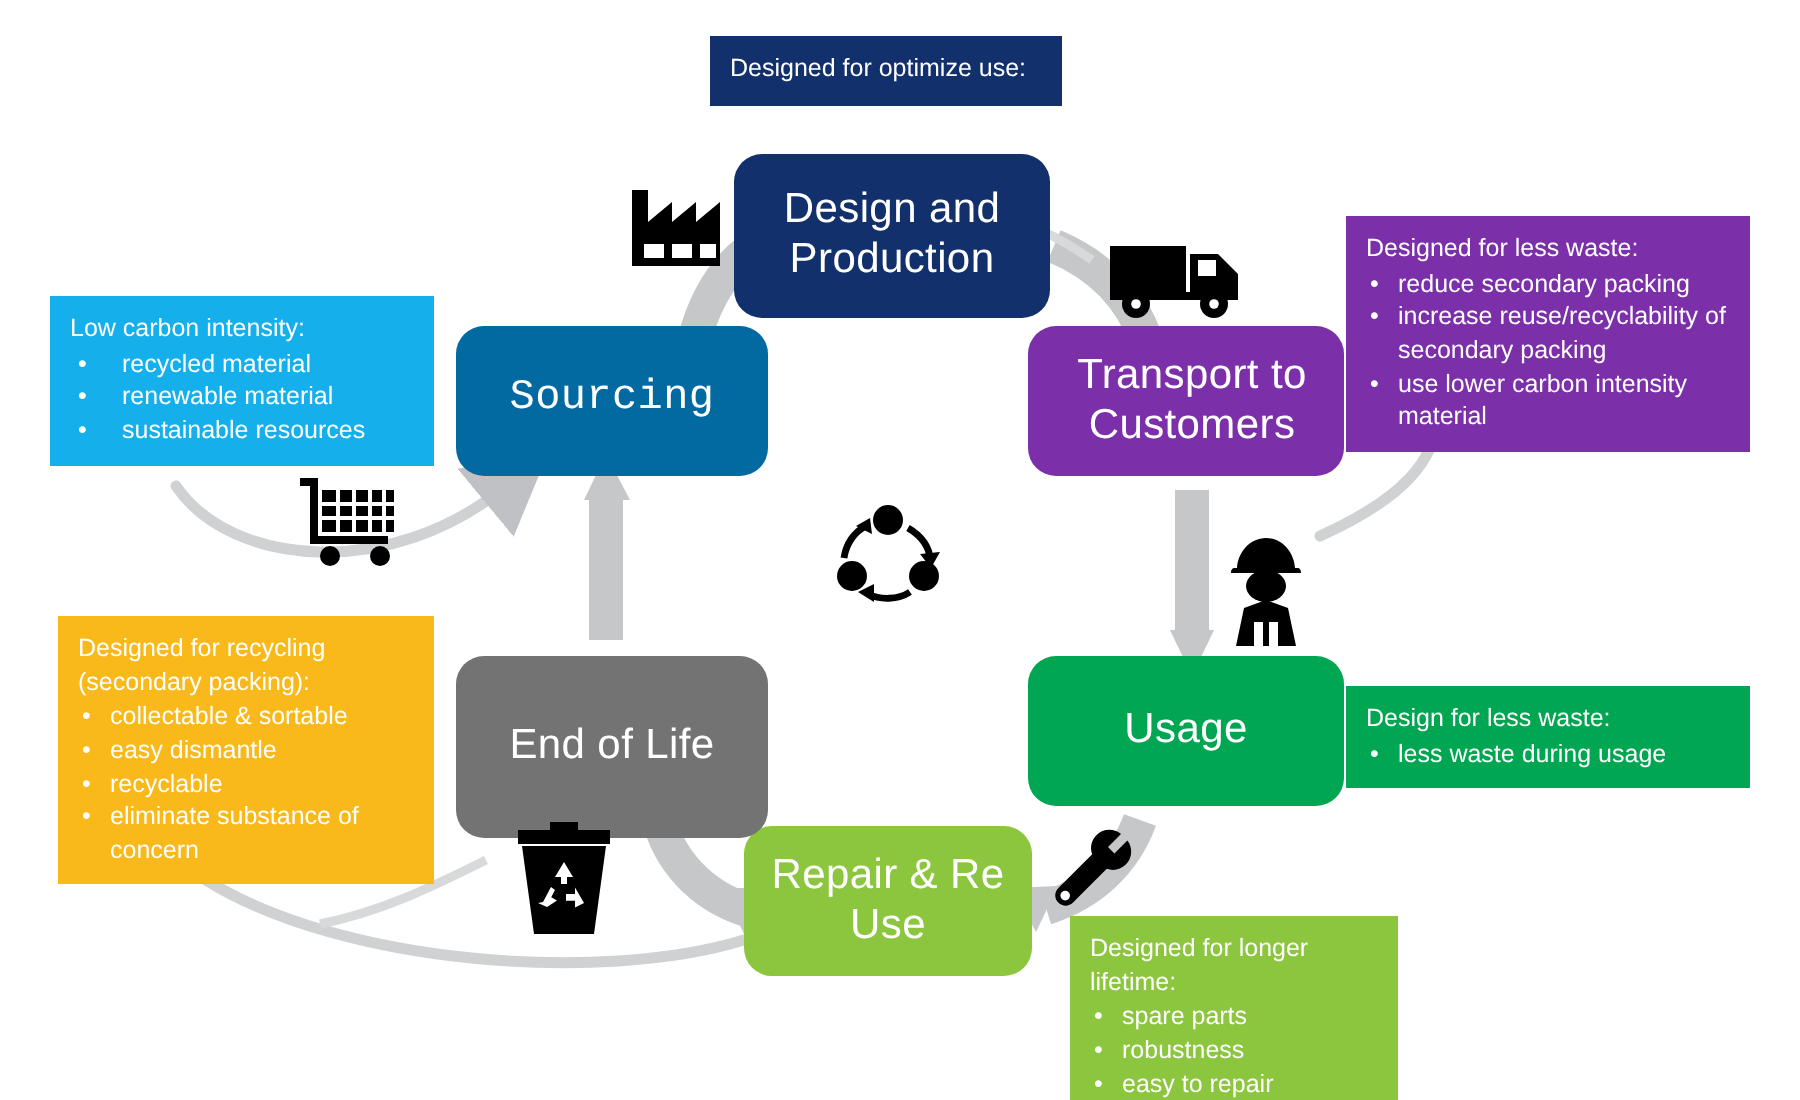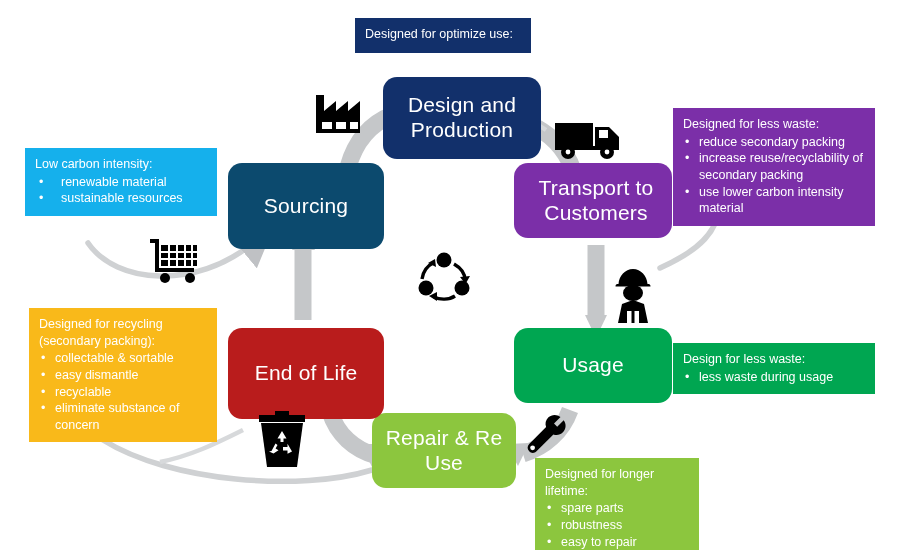--- a/index.html
+++ b/index.html
@@ -100,28 +100,28 @@
       <path d="M88,243 C116,284 196,290 253,243" marker-end="url(#gh2)"></path>
       <path d="M103,440 C170,482 300,492 372,470"></path>
       <path d="M660,268 C700,250 720,230 718,205"></path>
     </g>
     <g fill="none" stroke="#d7d9db" stroke-width="4.5">
       <path d="M546,130 C520,112 500,106 480,104"></path>
       <path d="M243,430 C215,444 190,456 160,462"></path>
     </g>
   </svg>
 
-  <div class="node" style="left:367px;top:77px;width:158px;height:82px;background:#12306b;margin-left:16px;">
+  <div class="node" style="left:367px;top:77px;width:158px;height:82px;background:#12306b;">
     <div>
       <span>Design  and</span>
       <span>Production</span>
     </div>
   </div>
 
-  <div class="node" style="left:228px;top:163px;width:156px;height:86px;background:#0c4a6e;">
+  <div class="node" style="left:228px;top:163px;width:156px;height:75px;background:#0369a1;font-family:Liberation Mono, monospace;">
     <div>
       <span>Sourcing</span>
     </div>
   </div>
 
   <div class="node" style="left:514px;top:163px;width:158px;height:75px;background:#7b2fa8;padding-left:16px;">
     <div>
       <span>Transport to</span>
       <span>Customers</span>
     </div>
@@ -133,21 +133,21 @@
     </div>
   </div>
 
   <div class="node" style="left:372px;top:413px;width:144px;height:75px;background:#8cc63e;">
     <div>
       <span>Repair &amp; Re</span>
       <span>Use</span>
     </div>
   </div>
 
-  <div class="node" style="left:228px;top:328px;width:156px;height:91px;background:#b91c1c;">
+  <div class="node" style="left:228px;top:328px;width:156px;height:91px;background:#737373;">
     <div>
       <span>End of Life</span>
     </div>
   </div>
 
   <div class="callout" style="left:355px;top:18px;width:176px;background:#12306b;">
     <span class="ct">Designed for optimize use:</span>
   </div>
 
   <div class="callout" style="left:673px;top:108px;width:202px;background:#7b2fa8;">
@@ -155,20 +155,21 @@
     <ul>
       <li>reduce secondary packing</li>
       <li>increase reuse/recyclability of secondary packing</li>
       <li>use lower carbon intensity material</li>
     </ul>
   </div>
 
   <div class="callout wide-bullet" style="left:25px;top:148px;width:192px;background:#15b0ec;">
     <span class="ct">Low carbon intensity:</span>
     <ul>
+      <li>recycled material</li>
       <li>renewable material</li>
       <li>sustainable resources</li>
     </ul>
   </div>
 
   <div class="callout" style="left:29px;top:308px;width:188px;background:#f9b91a;">
     <span class="ct">Designed for recycling (secondary packing):</span>
     <ul>
       <li>collectable &amp; sortable</li>
       <li>easy dismantle</li>

